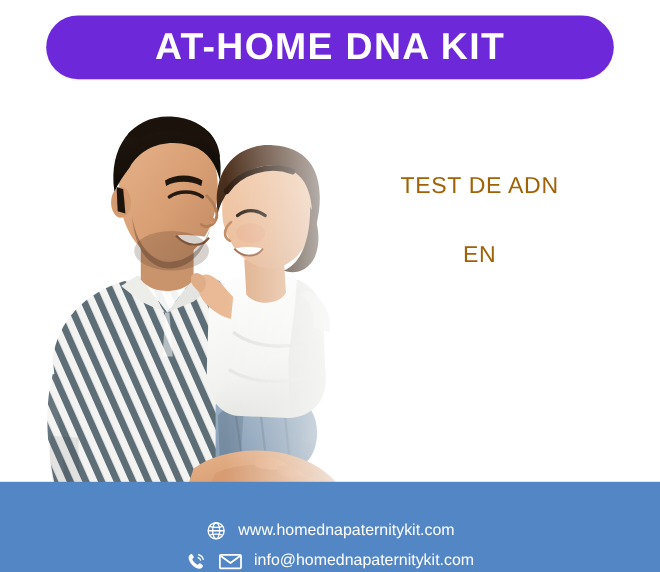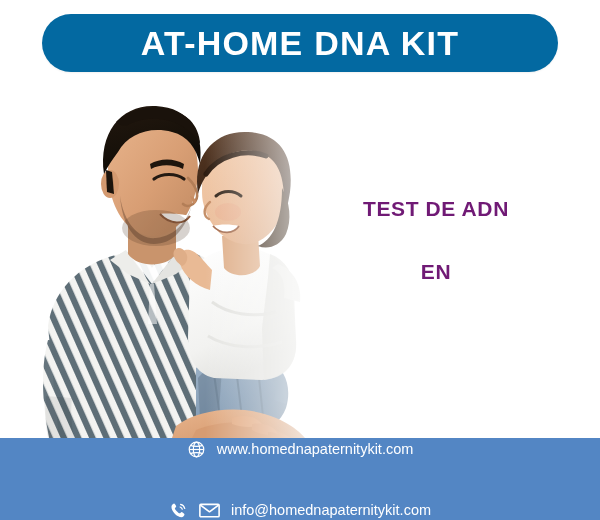--- a/index.html
+++ b/index.html
@@ -28,21 +28,21 @@
     width: 600px;
     height: 62px;
     display: flex;
     justify-content: center;
     align-items: flex-start;
     z-index: 5;
   }
   .banner-pill {
     width: 516px;
     height: 58px;
-    background: #0369a1;
+    background: #6d28d9;
     border-radius: 29px;
     display: flex;
     align-items: center;
     justify-content: center;
     box-shadow: 0 1px 2px rgba(0,0,0,0.06);
   }
   .banner-title {
     color: #ffffff;
     font-size: 34px;
     font-weight: bold;
@@ -79,28 +79,27 @@
   
   .headline {
     position: absolute;
     left: 286px;
     top: 158px;
     width: 300px;
     z-index: 4;
     text-align: center;
   }
   .headline-line {
-    color: #701a75;
-    font-weight: bold;
+    color: #a16207;
+    font-weight: normal;
     font-size: 21px;
     letter-spacing: 0.6px;
     line-height: 1;
     white-space: nowrap;
     font-family: "Liberation Sans", sans-serif;
-    margin-top: 40px;
   }
   .headline-line.l1 { margin-bottom: 42px; }
   .headline-line.l2 { margin-bottom: 42px; }
   .headline-line.l3 {
     font-size: 21px;
     margin-left: -6px;
     margin-right: -6px;
   }
 
   
@@ -108,21 +107,21 @@
     position: absolute;
     left: 0;
     bottom: 0;
     width: 600px;
     height: 82px;
     background: #5386C4;
     z-index: 6;
     display: flex;
     flex-direction: column;
     align-items: center;
-    justify-content: space-between;
+    justify-content: flex-end;
     padding-top: 2px;
     box-sizing: border-box;
   }
   .footer-row {
     display: flex;
     align-items: center;
     justify-content: center;
     color: #ffffff;
   }
   .footer-row.row1 { margin-bottom: 9px; }

